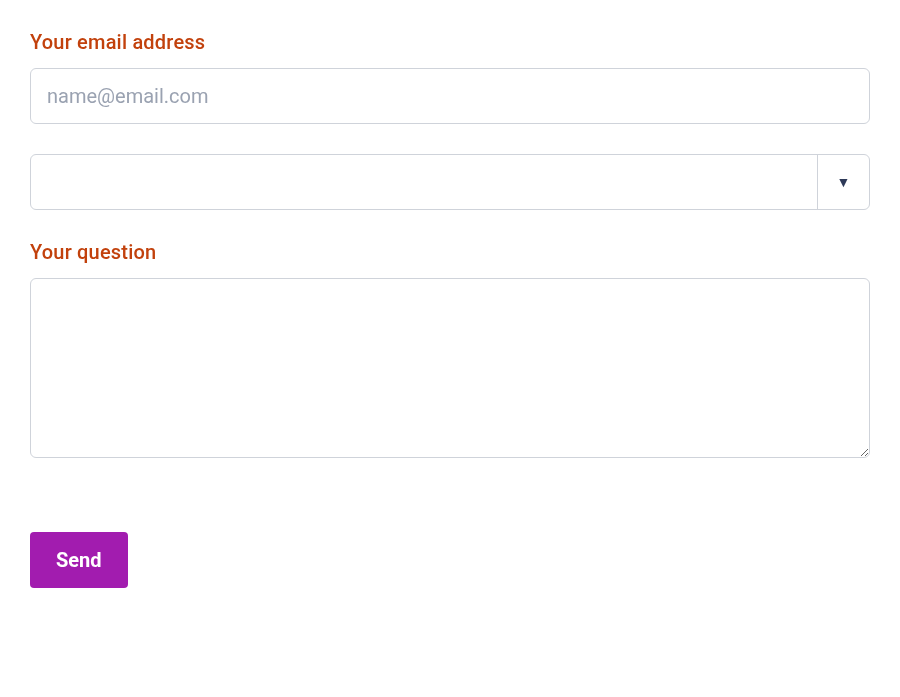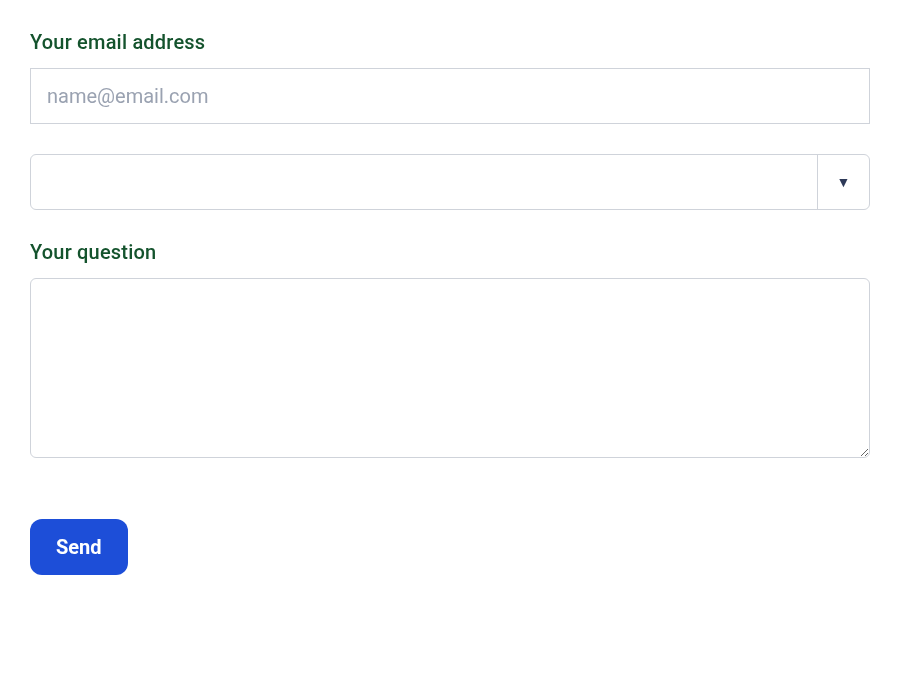--- a/index.html
+++ b/index.html
@@ -13,34 +13,34 @@
       padding: 30px 30px 30px 30px;
       width: 900px;
     }
     .form-group {
       margin-bottom: 30px;
     }
     .form-label {
       display: block;
       font-size: 20px;
       font-weight: 500;
-      color: #14532d;
+      color: #c2410c;
       margin-bottom: 14px;
       letter-spacing: 0.2px;
     }
     .text-input {
       width: 100%;
       height: 56px;
       padding: 12px 16px;
       font-size: 20px;
       font-family: inherit;
       color: #2d3958;
       background: #ffffff;
       border: 1px solid #cfd3da;
-      border-radius: 0;
+      border-radius: 6px;
       outline: none;
     }
     .text-input::placeholder {
       color: #9aa2b1;
     }
     .select-wrapper {
       position: relative;
       width: 100%;
       height: 56px;
       border: 1px solid #cfd3da;
@@ -81,29 +81,29 @@
       font-family: inherit;
       color: #2d3958;
       background: #ffffff;
       border: 1px solid #cfd3da;
       border-radius: 6px;
       outline: none;
       resize: both;
     }
     .submit-button {
       display: inline-block;
-      background: #1d4ed8;
+      background: #a21caf;
       color: #ffffff;
       border: none;
-      border-radius: 12px;
+      border-radius: 4px;
       font-size: 20px;
       font-weight: 700;
       padding: 16px 26px;
       cursor: pointer;
-      margin-top: 27px;
+      margin-top: 40px;
       font-family: inherit;
     }
   </style>
 </head>
 <body>
 
 <form>
 
   <div class="form-group">
     <label class="form-label">Your email address</label>

